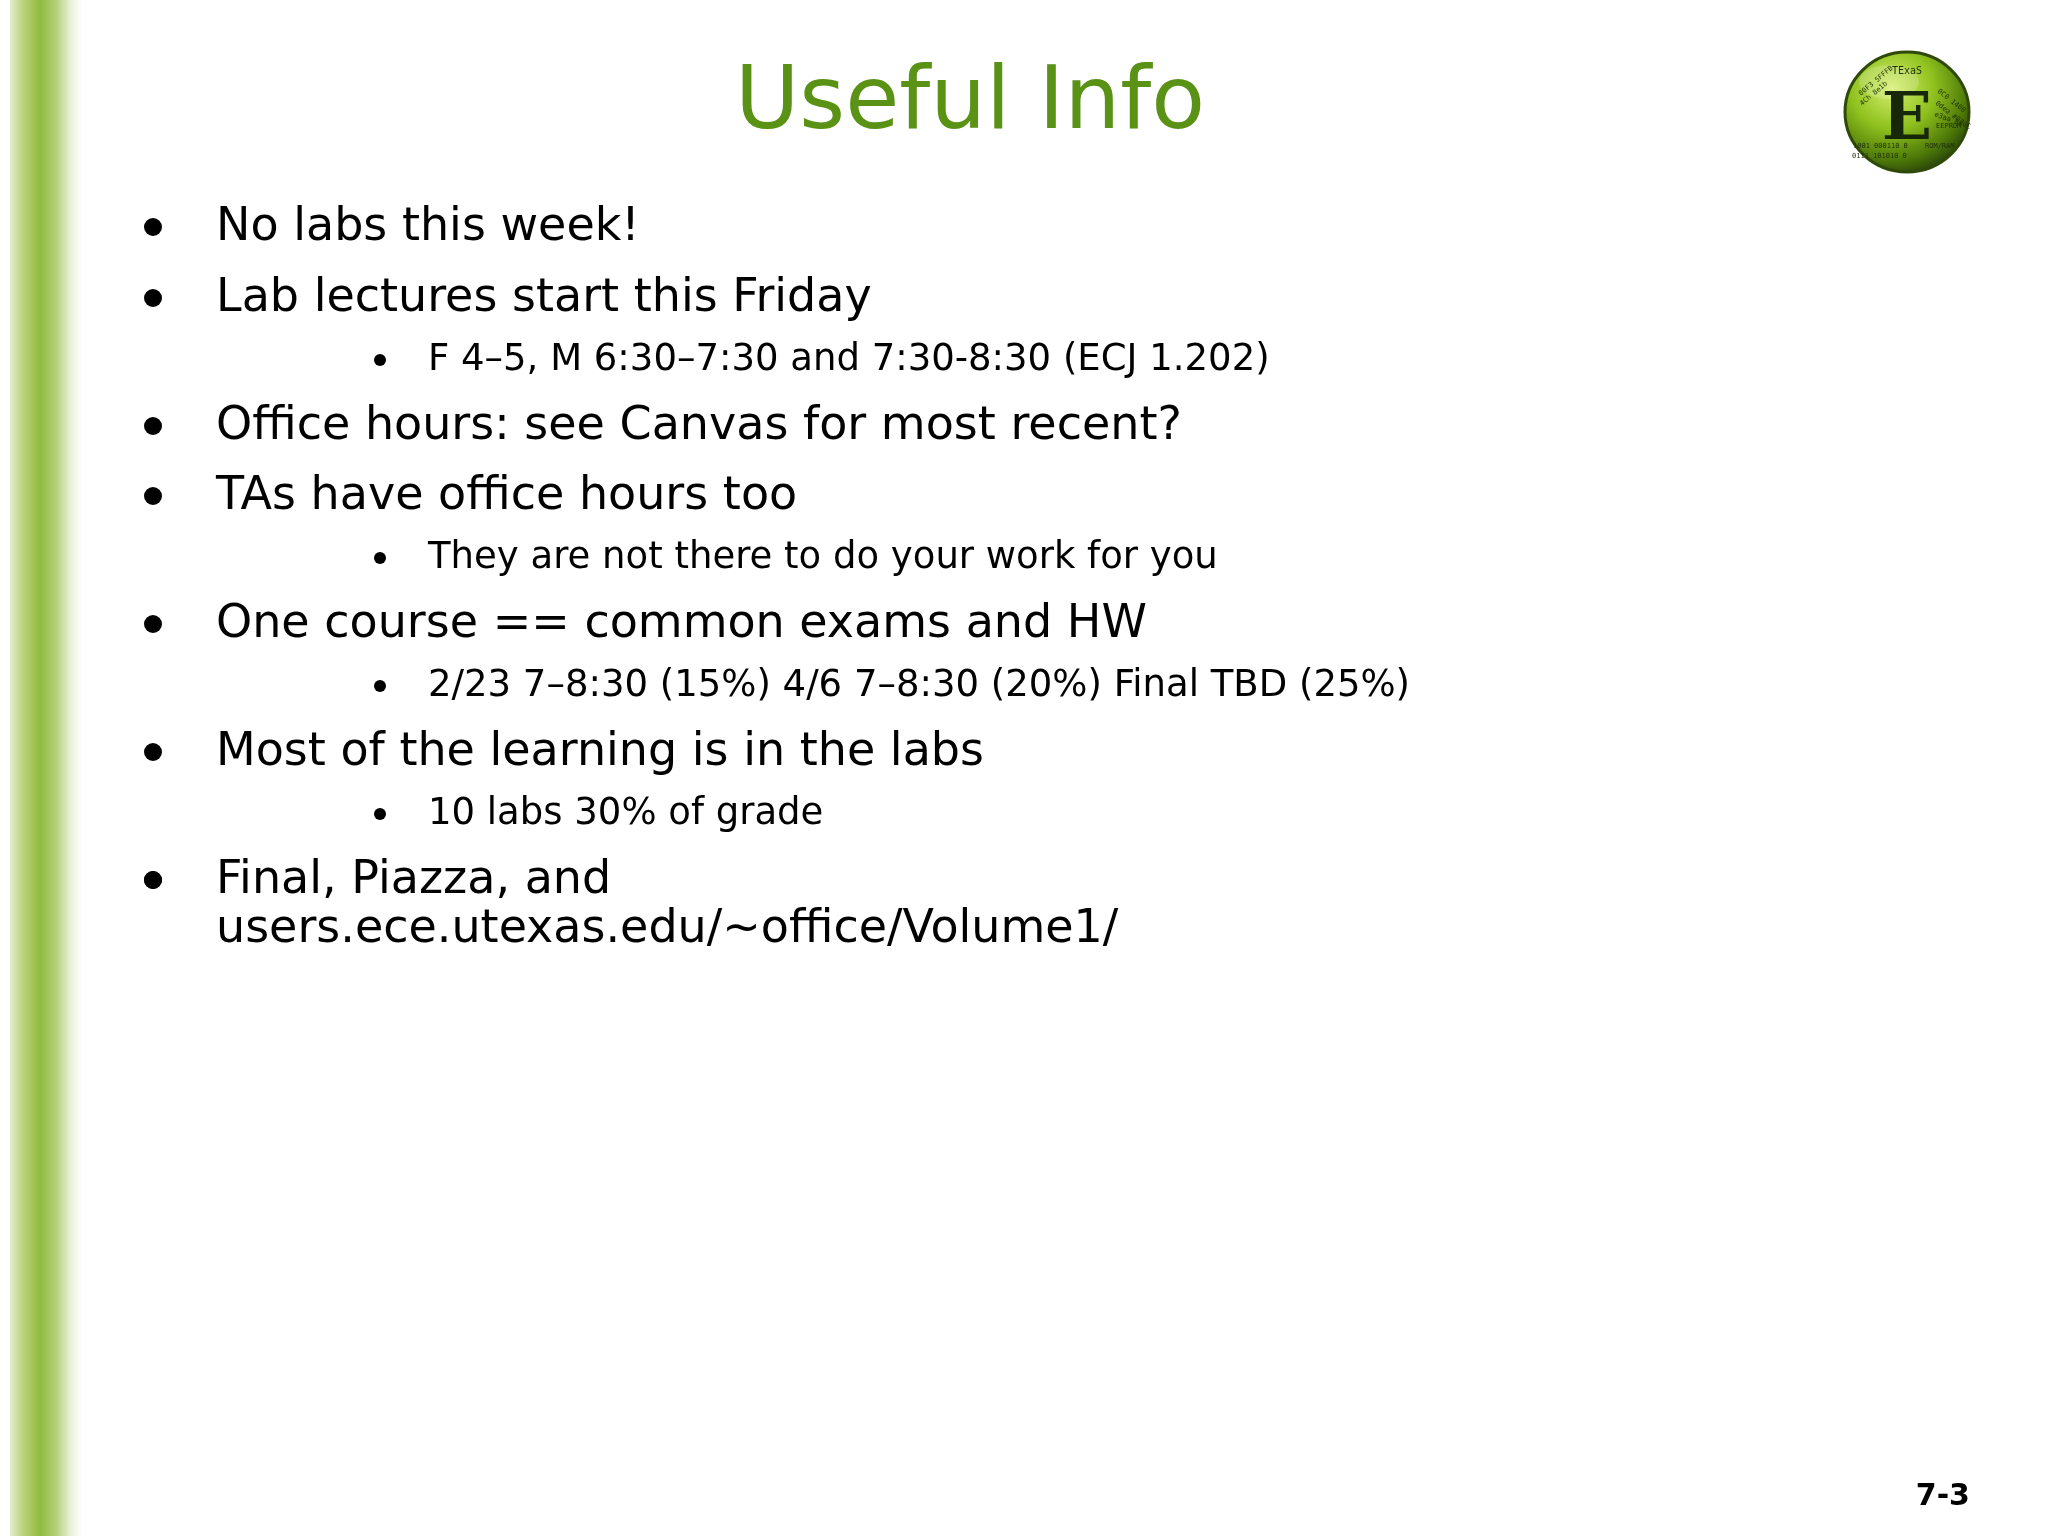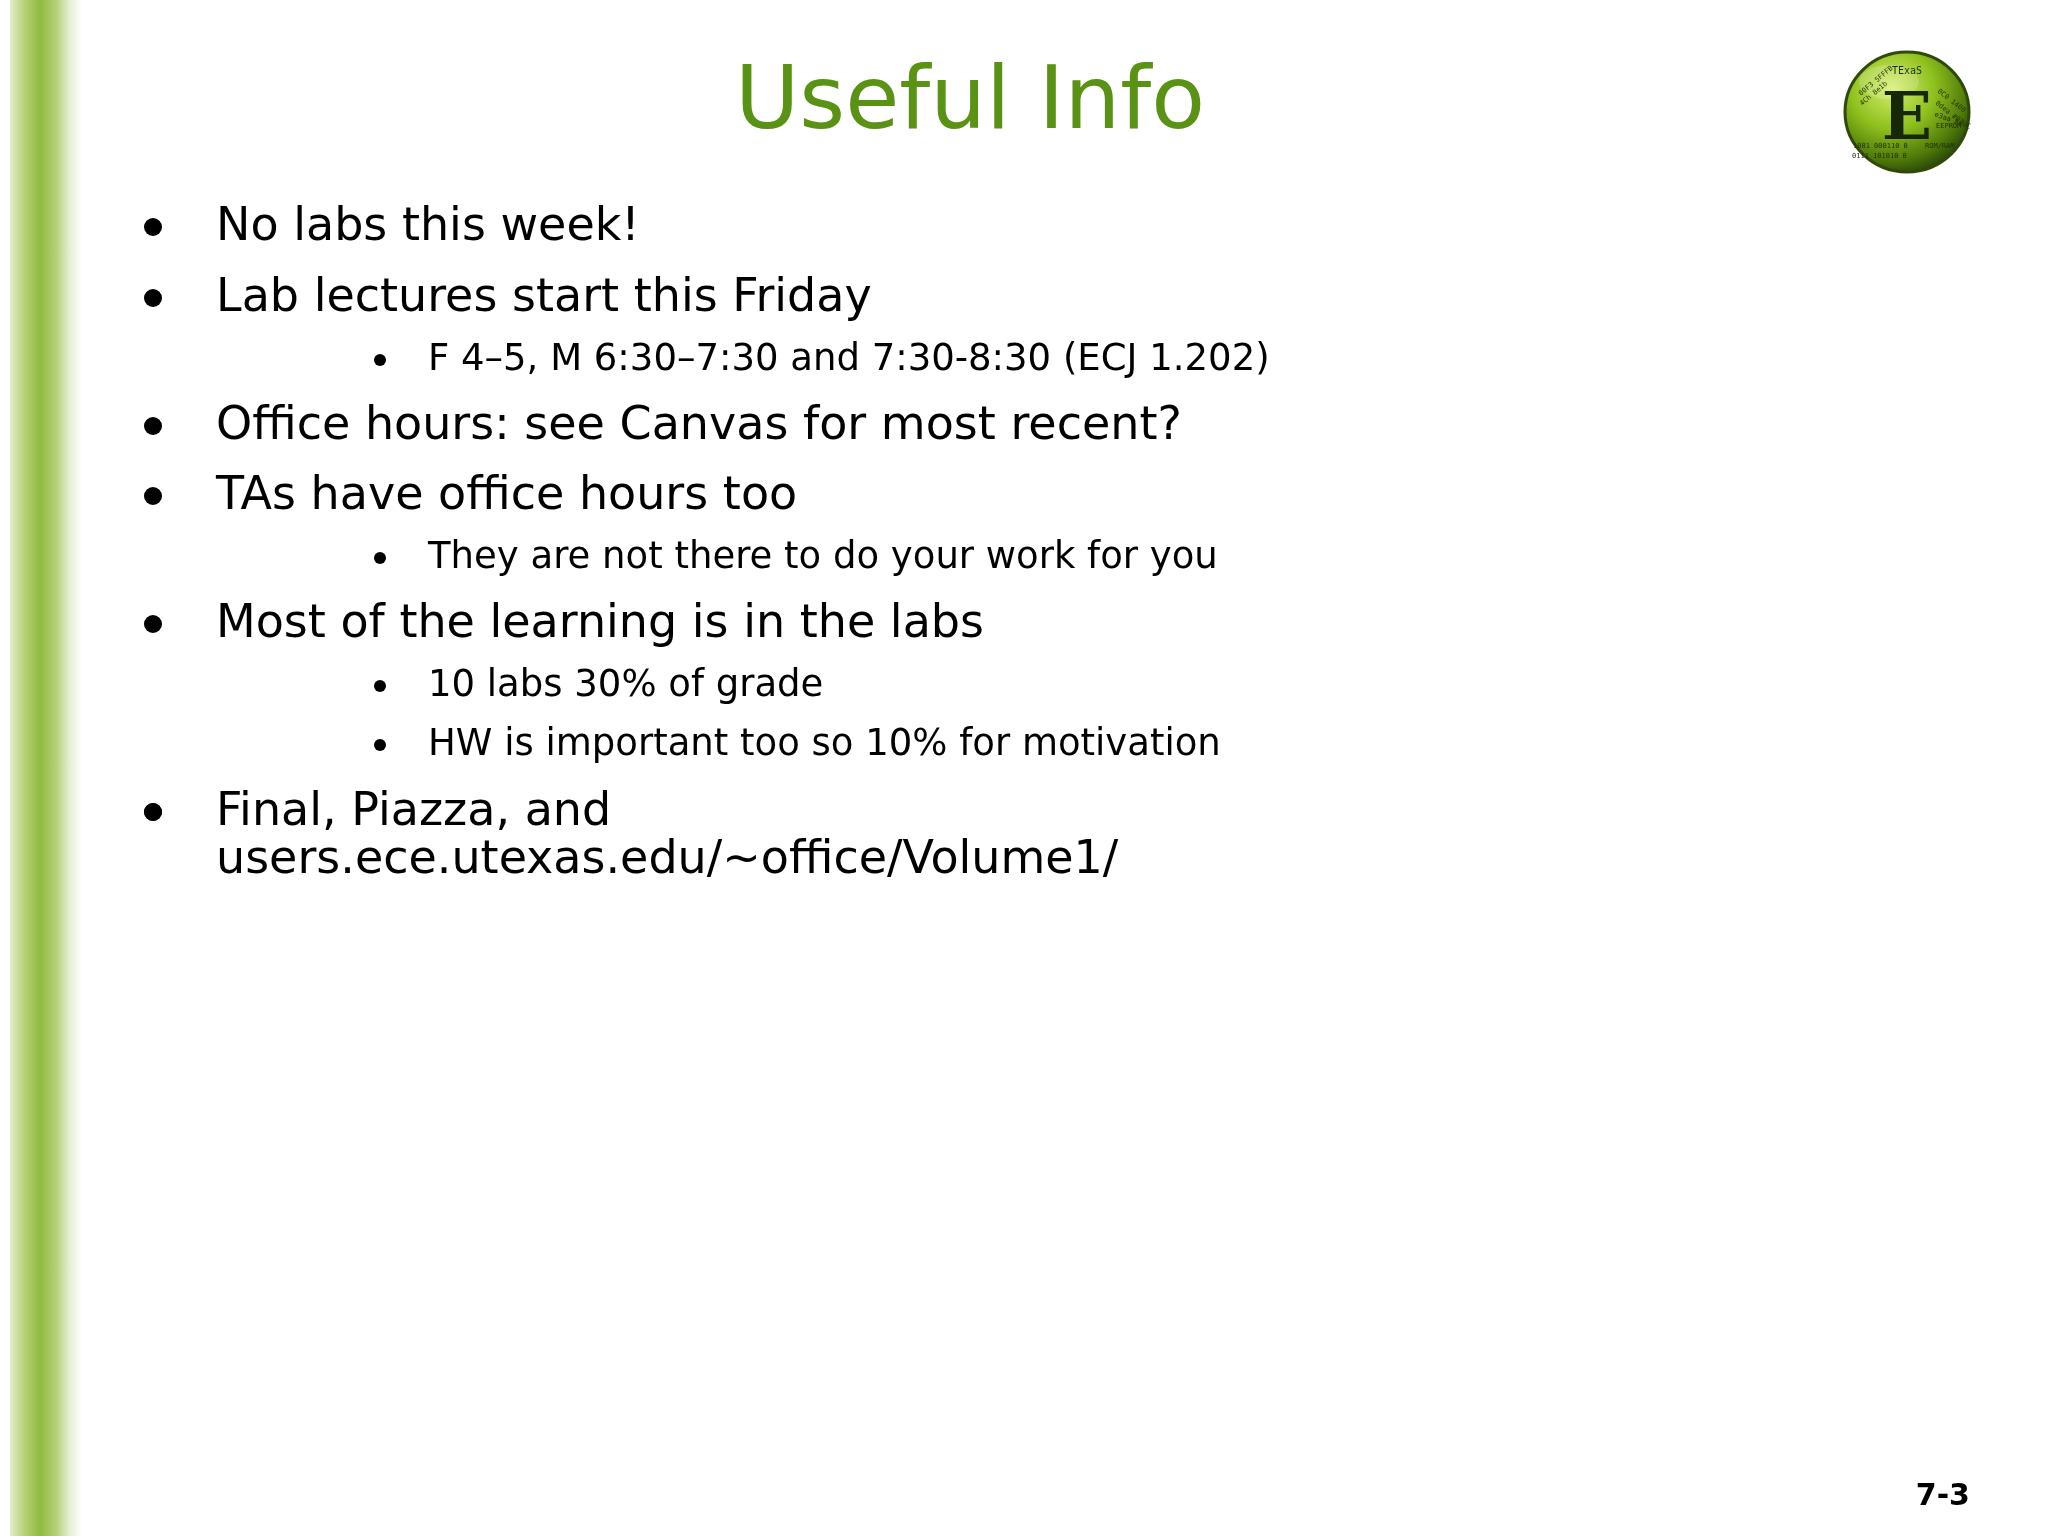--- a/index.html
+++ b/index.html
@@ -205,32 +205,38 @@
         <span class="bullet"></span>
         <span>TAs have office hours too</span>
         <ul class="lvl2">
           <li class="b2">
             <span class="bullet"></span>
             <span>They are not there to do your work for you</span>
           </li>
         </ul>
       </li>
 
+      <li class="b1">
+        <span class="bullet"></span>
+        <span>One course == common exams and HW</span>
+        <ul class="lvl2">
+          <li class="b2">
+            <span class="bullet"></span>
+            <span>2/23 7–8:30 (15%) 4/6 7–8:30 (20%) Final TBD (25%)</span>
+          </li>
+        </ul>
+      </li>
 
       <li class="b1">
         <span class="bullet"></span>
         <span>Most of the learning is in the labs</span>
         <ul class="lvl2">
           <li class="b2">
             <span class="bullet"></span>
             <span>10 labs 30% of grade</span>
-          </li>
-          <li class="b2">
-            <span class="bullet"></span>
-            <span>HW is important too so 10% for motivation</span>
           </li>
         </ul>
       </li>
 
       <li class="b1">
         <span class="bullet"></span>
       </li>
 
       <li class="b1">
         <span class="bullet"></span>

